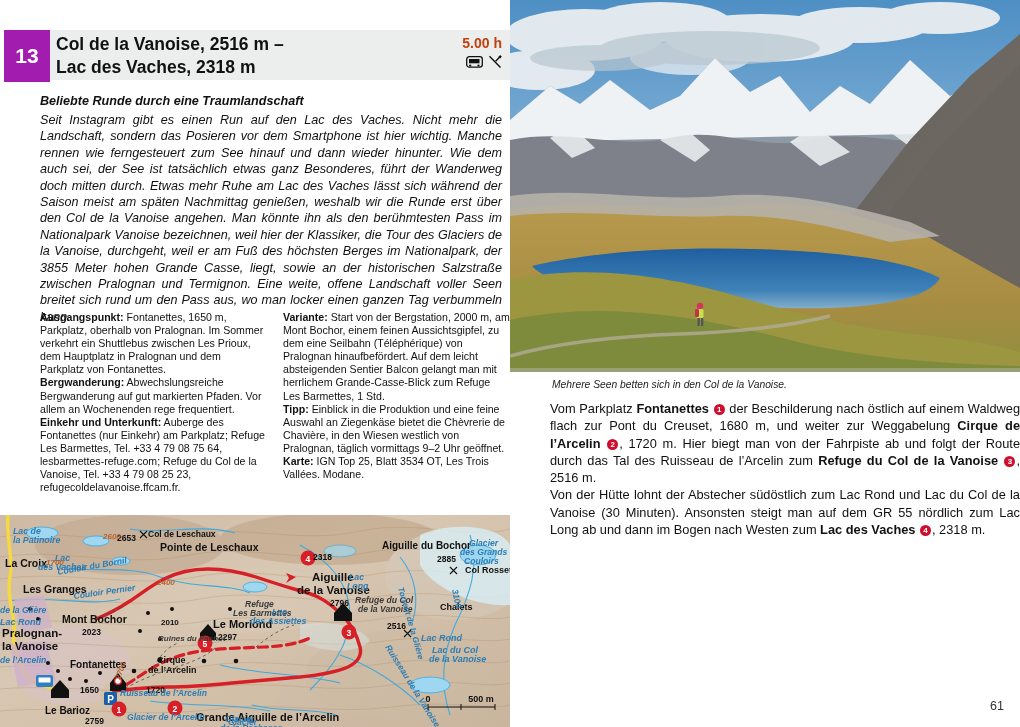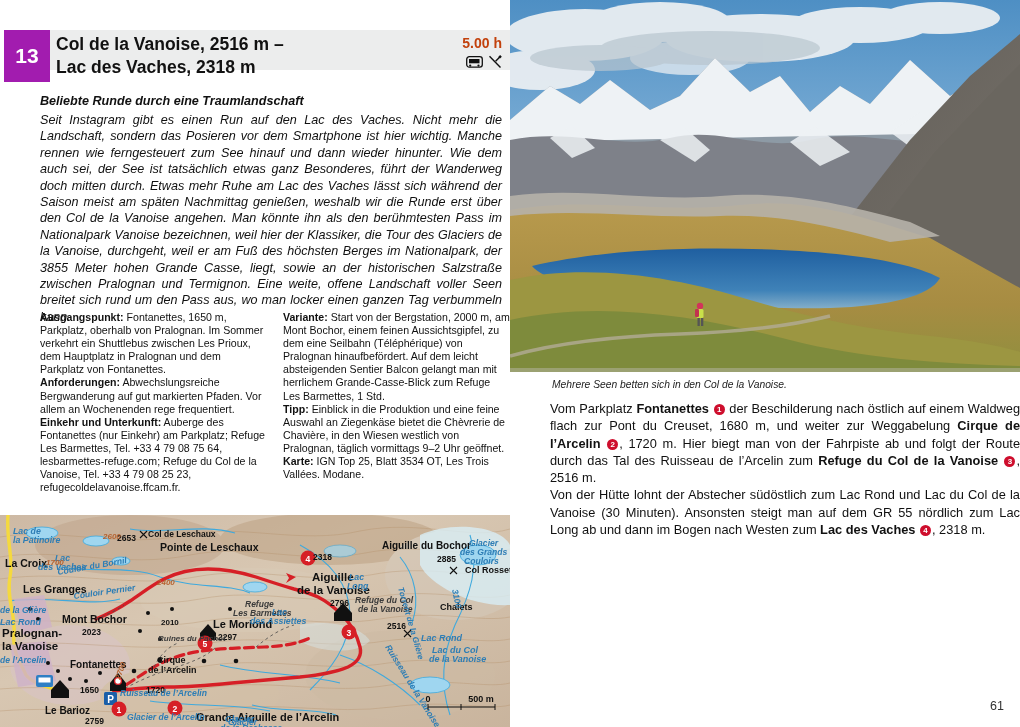--- a/index.html
+++ b/index.html
@@ -23,21 +23,21 @@
     position:absolute; left:4px; top:8px; width:46px; height:22px;
     background:#00853f; color:#fff; font-size:11px; font-weight:bold;
     letter-spacing:1px; display:flex; align-items:center; justify-content:center;margin-top:40px;
   }
   .numbadge {
     position:absolute; left:4px; top:30px; width:46px; height:52px;
     background:#a21caf; color:#fff; font-size:21px; font-weight:bold;
     display:flex; align-items:center; justify-content:center;
   }
   .titlebar {
-    position:absolute; left:50px; top:30px; width:460px; height:40px;
+    position:absolute; left:50px; top:30px; width:460px; height:50px;
     background:#eceded;
   }
   .title-txt {
     position:absolute; left:6px; top:3px; width:310px;
     font-size:17.5px; font-weight:bold; line-height:23px; color:#111;
   }
   .title-right {
     position:absolute; right:8px; top:3px; text-align:right;
   }
   .dur { font-size:14px; font-weight:bold; color:#c2410c; line-height:20px;}
@@ -121,21 +121,21 @@
         </div>
       </div>
     </div>
 
     <div class="subhead">Beliebte Runde durch eine Traumlandschaft</div>
     <div class="intro">Seit Instagram gibt es einen Run auf den Lac des Vaches. Nicht mehr die Landschaft, sondern das Posieren vor dem Smartphone ist hier wichtig. Manche rennen wie ferngesteuert zum See hinauf und dann wieder hinunter. Wie dem auch sei, der See ist tatsächlich etwas ganz Besonderes, führt der Wanderweg doch mitten durch. Etwas mehr Ruhe am Lac des Vaches lässt sich während der Saison meist am späten Nachmittag genießen, weshalb wir die Runde erst über den Col de la Vanoise angehen. Man könnte ihn als den berühmtesten Pass im Nationalpark Vanoise bezeichnen, weil hier der Klassiker, die Tour des Glaciers de la Vanoise, durchgeht, weil er am Fuß des höchsten Berges im Nationalpark, der 3855 Meter hohen Grande Casse, liegt, sowie an der historischen Salzstraße zwischen Pralognan und Termignon. Eine weite, offene Landschaft voller Seen breitet sich rund um den Pass aus, wo man locker einen ganzen Tag verbummeln kann.</div>
 
     <div class="info-wrap">
       <div class="info-col">
         <div class="info-blk"><b>Ausgangspunkt:</b><span> Fontanettes, 1650 m, Parkplatz, oberhalb von Pralognan. Im Sommer verkehrt ein Shuttlebus zwischen Les Prioux, dem Hauptplatz in Pralognan und dem Parkplatz von Fontanettes.</span></div>
-        <div class="info-blk"><b>Anforderungen:</b><span> Abwechslungsreiche Bergwanderung auf gut markierten Pfaden. Vor allem an Wochenenden rege frequentiert.</span></div>
+        <div class="info-blk"><b>Bergwanderung:</b><span> Abwechslungsreiche Bergwanderung auf gut markierten Pfaden. Vor allem an Wochenenden rege frequentiert.</span></div>
         <div class="info-blk"><b>Einkehr und Unterkunft:</b><span> Auberge des Fontanettes (nur Einkehr) am Parkplatz; Refuge Les Barmettes, Tel. +33 4 79 08 75 64, lesbarmettes-refuge.com; Refuge du Col de la Vanoise, Tel. +33 4 79 08 25 23, refugecoldelavanoise.ffcam.fr.</span></div>
       </div>
       <div class="info-col">
         <div class="info-blk"><b>Variante:</b><span> Start von der Bergstation, 2000 m, am Mont Bochor, einem feinen Aussichtsgipfel, zu dem eine Seilbahn (Téléphérique) von Pralognan hinaufbefördert. Auf dem leicht absteigenden Sentier Balcon gelangt man mit herrlichem Grande-Casse-Blick zum Refuge Les Barmettes, 1 Std.</span></div>
         <div class="info-blk"><b>Tipp:</b><span> Einblick in die Produktion und eine feine Auswahl an Ziegenkäse bietet die Chèvrerie de Chavière, in den Wiesen westlich von Pralognan, täglich vormittags 9–2 Uhr geöffnet.</span></div>
         <div class="info-blk"><b>Karte:</b><span> IGN Top 25, Blatt 3534 OT, Les Trois Vallées. Modane.</span></div>
       </div>
     </div>
 
     <div class="map">

